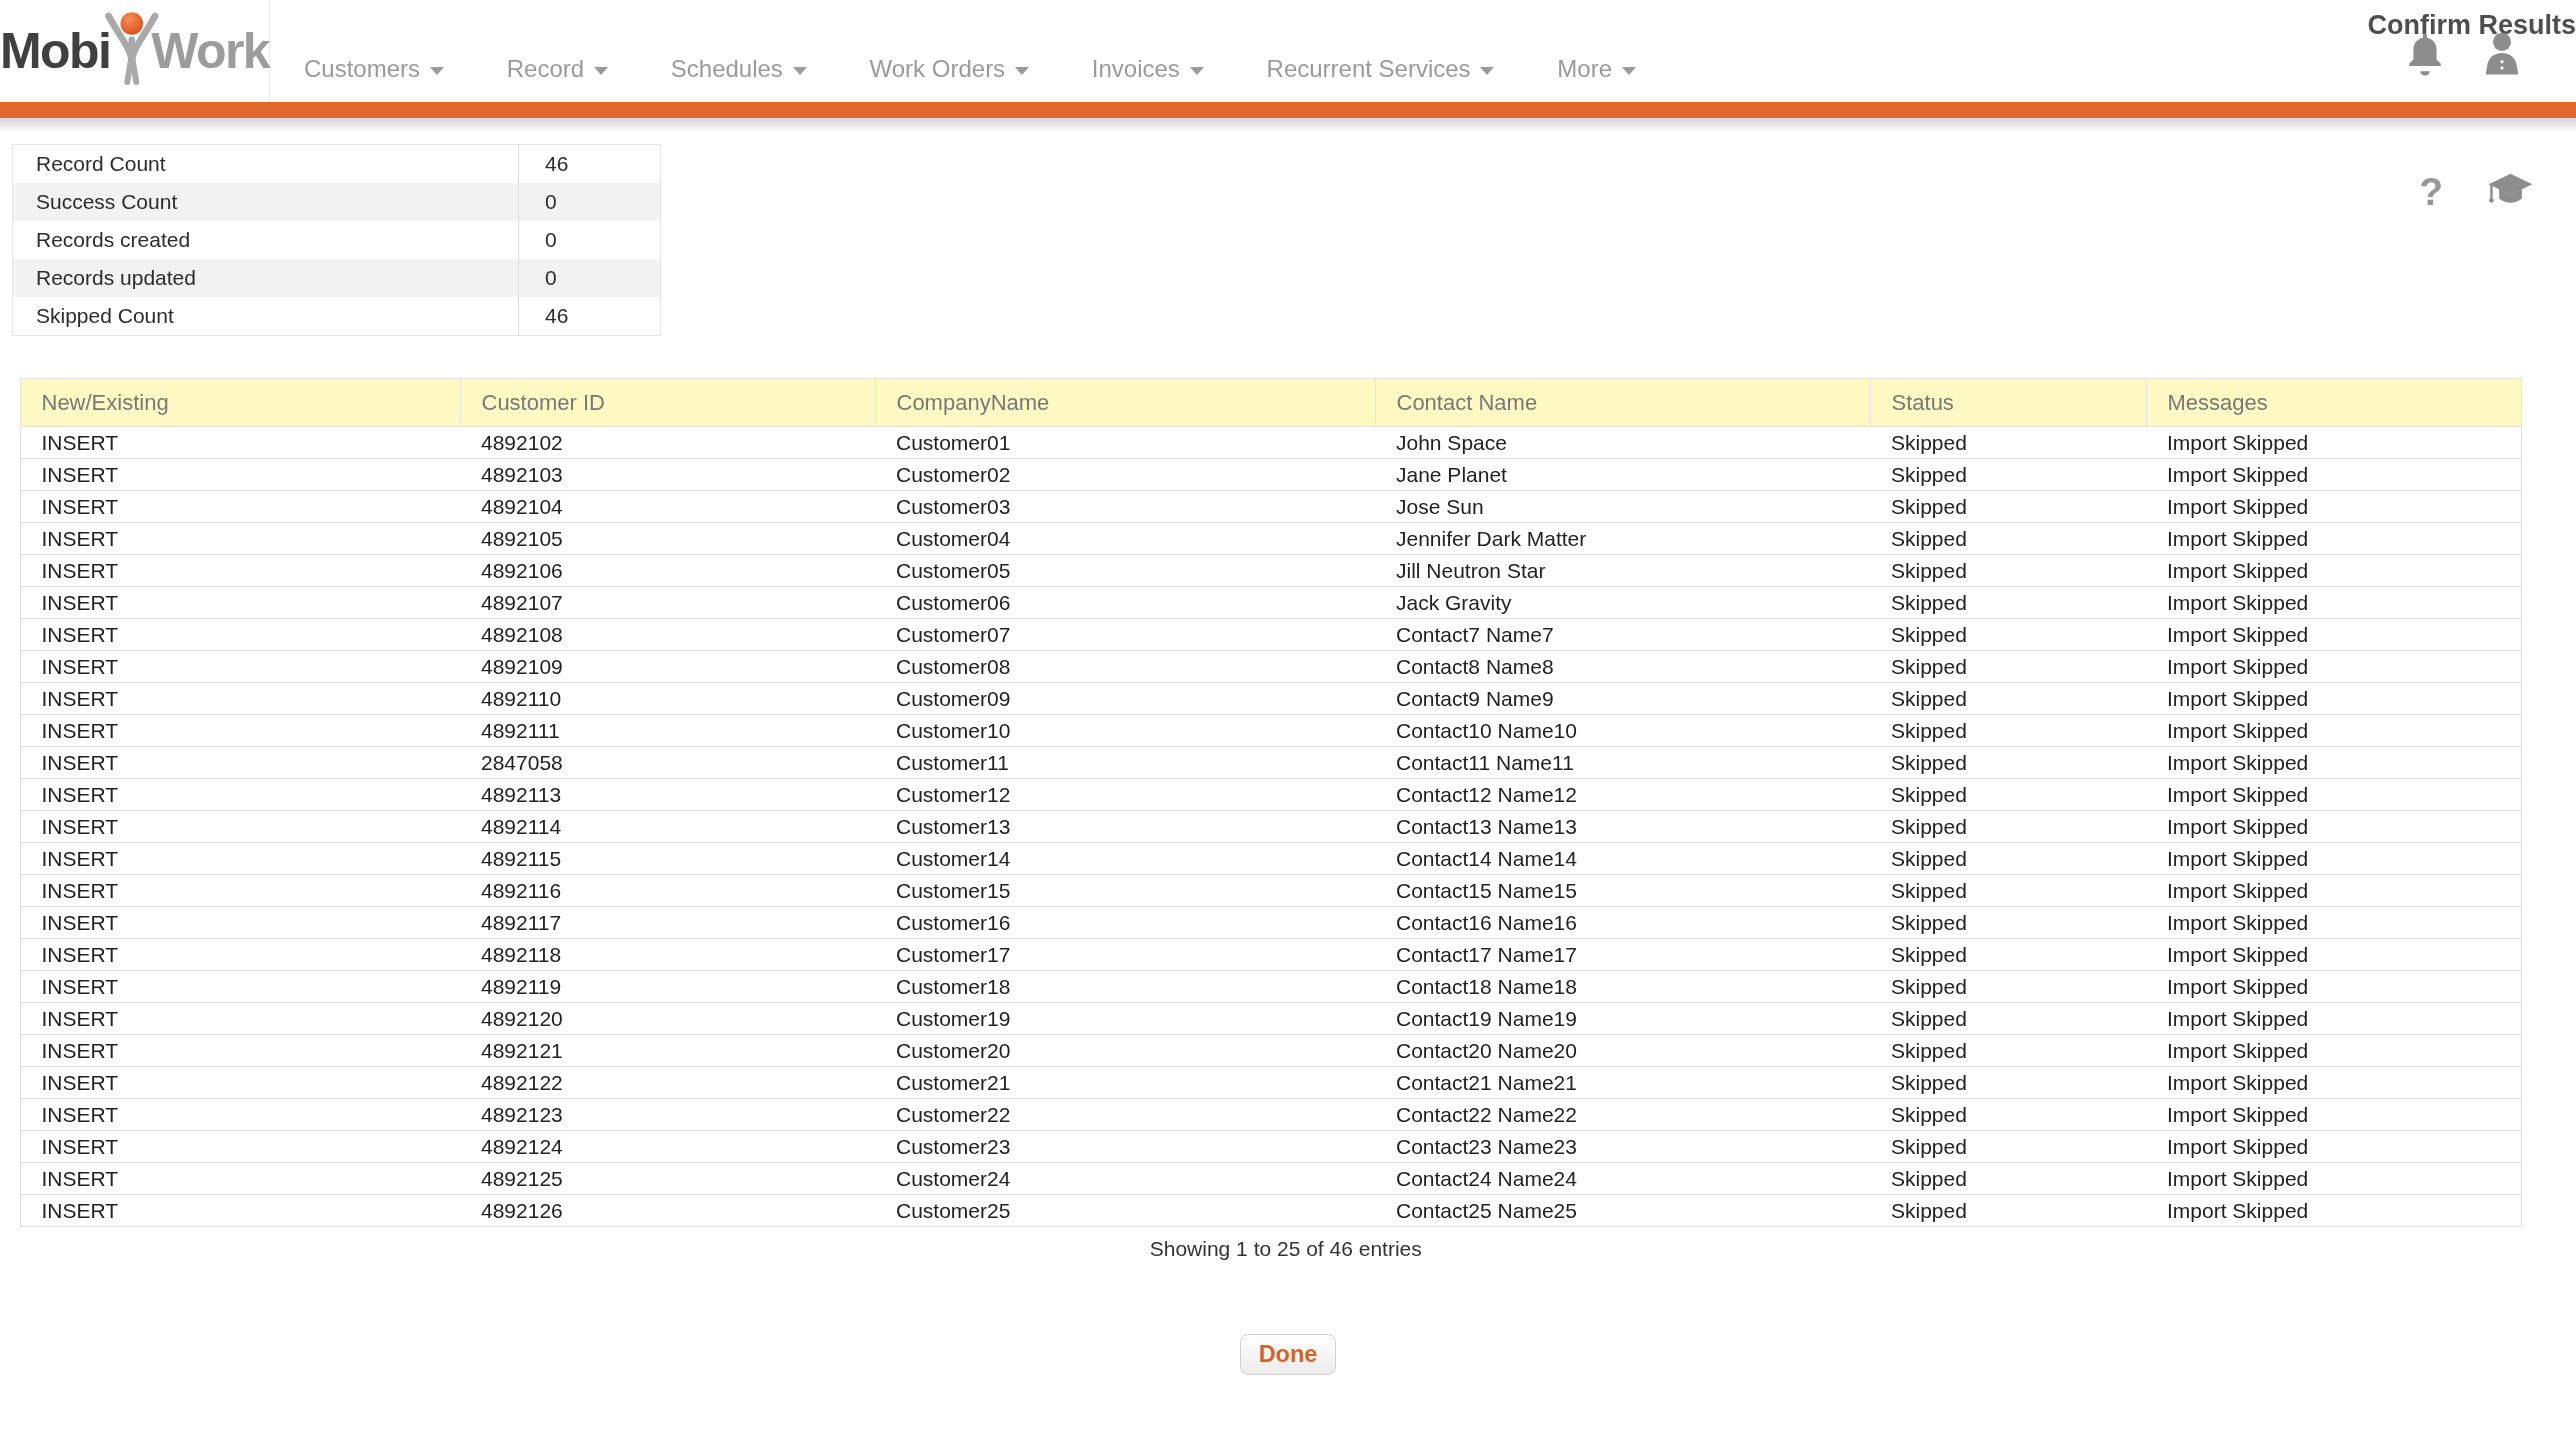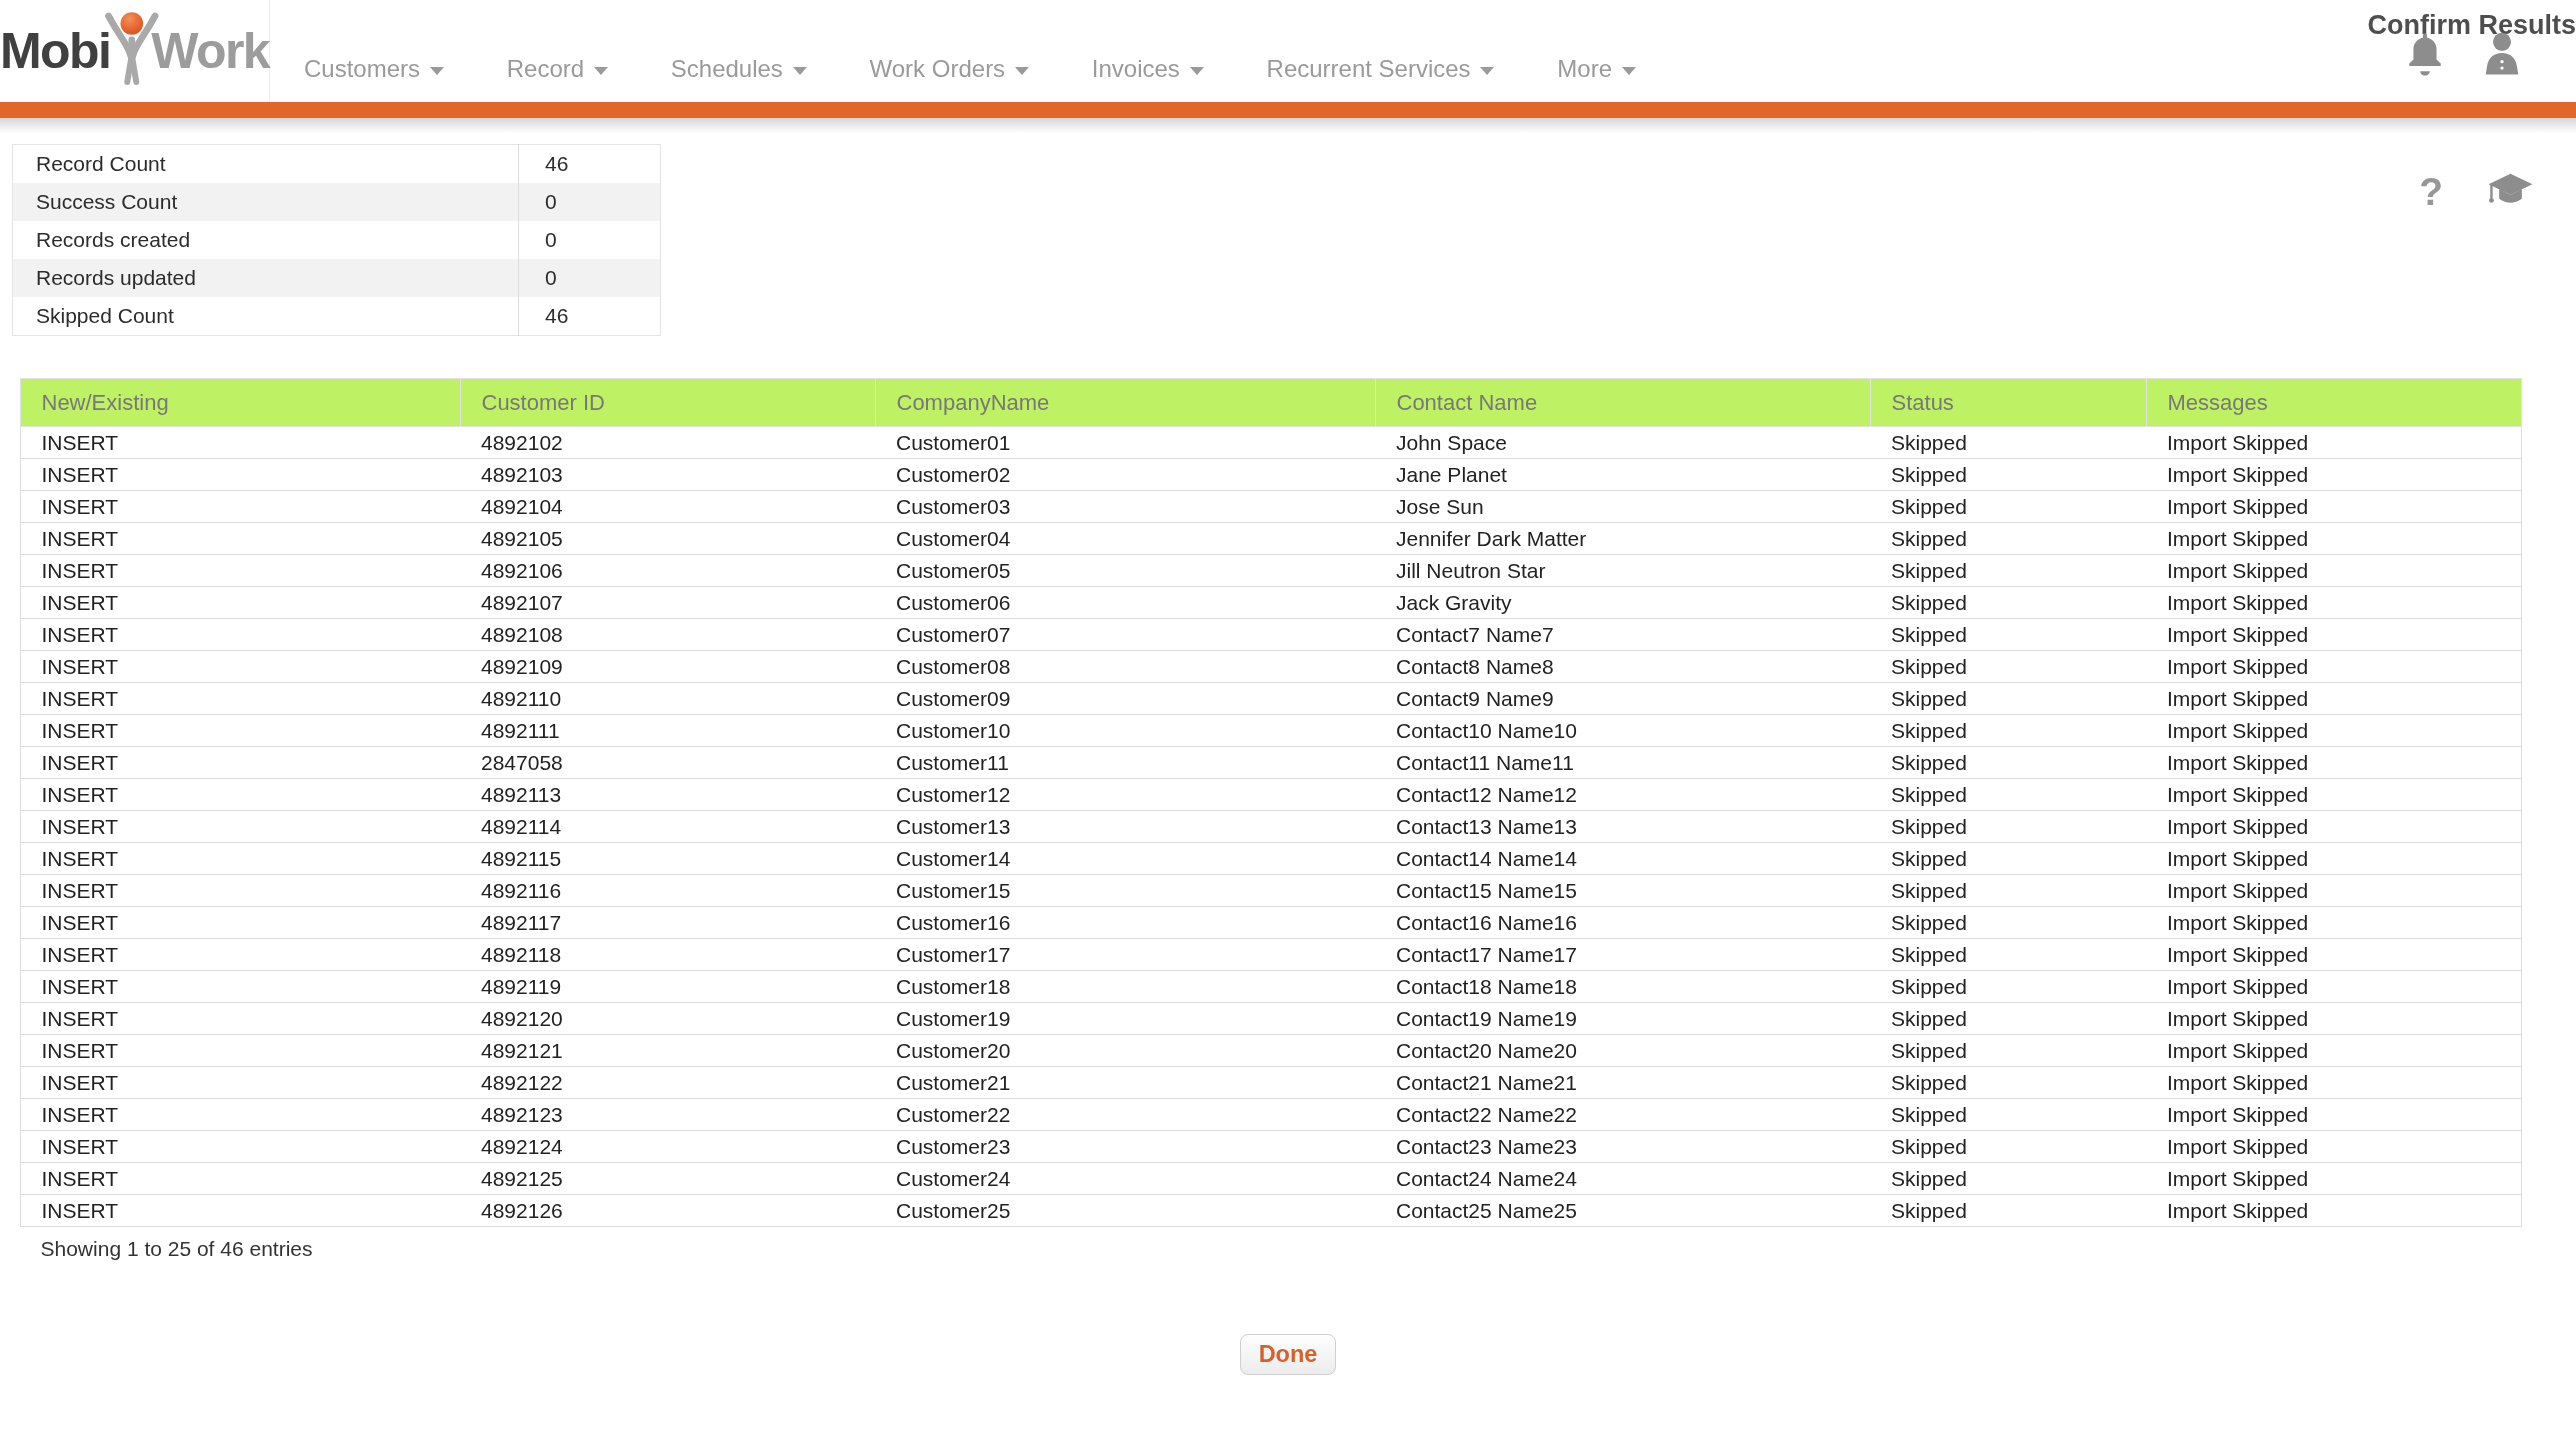--- a/index.html
+++ b/index.html
@@ -31,25 +31,25 @@
   .help-icons svg{cursor:pointer;}
 
   
   .summary{border-collapse:collapse;margin:8px 0 0 12px;width:649px;font-size:21px;color:#2c2c2c;border:0.8px solid #e4e4e4;}
   .summary td{height:38px;padding:0 0 0 23px;}
   .summary td.val{border-left:0.8px solid #ddd;width:115px;padding-left:26px;}
   .summary tr:nth-child(even){background:#f2f2f2;}
 
   
   .results{border-collapse:collapse;margin:42px 0 0 19.5px;table-layout:fixed;width:2500px;font-size:21px;color:#222;border:0.8px solid #ddd;}
-  .results th{height:47px;font-weight:400;color:#787878;text-align:left;padding:0 0 0 21px;border:0.8px solid #e2e2e2;background:#bef264;font-size:22px;}
+  .results th{height:47px;font-weight:400;color:#787878;text-align:left;padding:0 0 0 21px;border:0.8px solid #e2e2e2;background:#fef9c3;font-size:22px;}
   .results td{height:31px;padding:0 0 0 21px;border-top:0.8px solid #dcdcdc;overflow:hidden;white-space:nowrap;}
 
   
-  .table-footer{display:flex;justify-content:space-between;align-items:center;margin:9.7px 45px 0 19.5px;}
+  .table-footer{display:flex;justify-content:space-between;align-items:center;margin:9.7px 45px 0 19.5px;flex-direction:column;}
   .showing{font-size:21px;color:#333;margin-left:21px;}
   .pager{display:flex;border:0.8px solid #ccc;border-radius:6.5px;overflow:hidden;font-size:23px;height:47px;line-height:47px;background:#fff;}
   .page-btn{padding:0 19.5px;border-left:0.8px solid #ddd;background:linear-gradient(#fff,#efefef);color:#333;cursor:pointer;}
   .page-btn:first-child{border-left:none;}
   .page-btn.disabled{color:#c3c3c3;background:#fff;cursor:default;}
   .page-btn.muted{color:#c3c3c3;background:#fff;}
   .page-btn.active{background:#e4e4e4;color:#333;}
 
   
   .done-row{text-align:center;margin-top:73px;}

